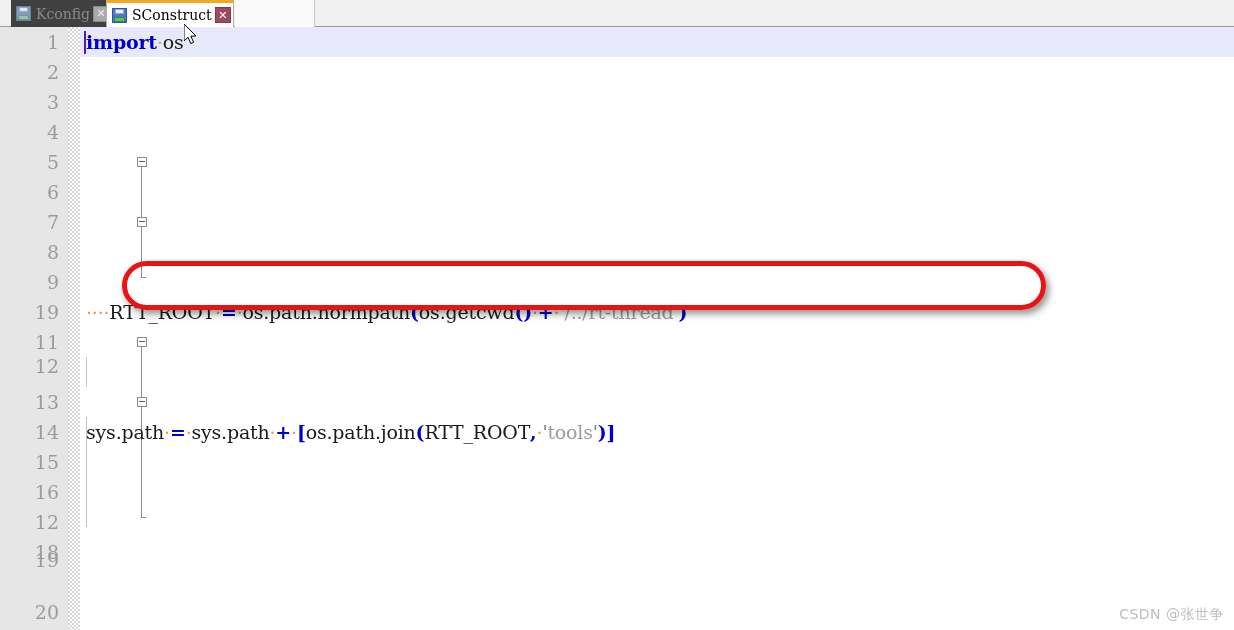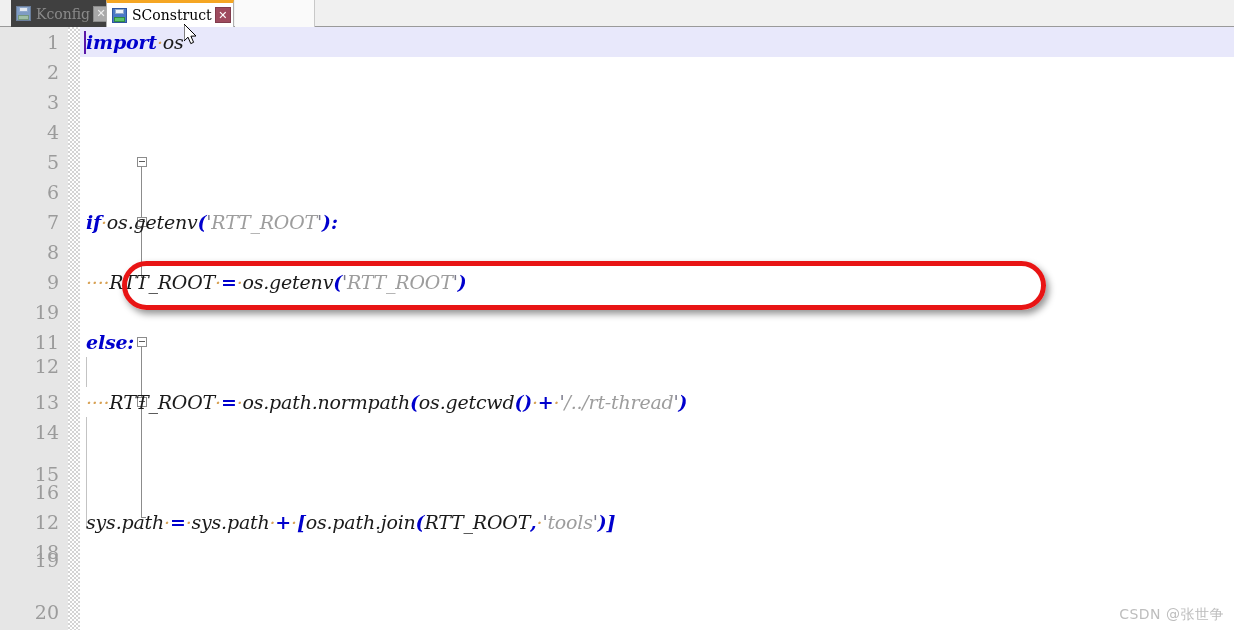--- a/index.html
+++ b/index.html
@@ -188,21 +188,20 @@
   .codetext {
     position: absolute;
     left: 6px;
     top: 0;
     height: 30px;
     line-height: 30px;
     font-family: "DejaVu Serif", serif;
     font-size: 19px;
     color: #1a1a1a;
     letter-spacing: -0.2px;
-    font-style: italic;
   }
   .caret {
     position: absolute;
     left: 4px; top: 4px;
     width: 2px; height: 23px;
     background: #5a17a8;
   }
 
   
   .kw   { color: #0000cd; font-weight: bold; }
@@ -325,21 +324,21 @@
     <div class="lineno" style="top:120px">5</div>
     <div class="lineno" style="top:150px">6</div>
     <div class="lineno" style="top:180px">7</div>
     <div class="lineno" style="top:210px">8</div>
     <div class="lineno" style="top:240px">9</div>
     <div class="lineno" style="top:270px">19</div>
     <div class="lineno" style="top:300px">11</div>
     <div class="lineno" style="top:324px">12</div>
     <div class="lineno" style="top:360px">13</div>
     <div class="lineno" style="top:390px">14</div>
-    <div class="lineno" style="top:432px">15</div>
+    <div class="lineno" style="top:420px">15</div>
     <div class="lineno" style="top:450px">16</div>
     <div class="lineno" style="top:480px">12</div>
     <div class="lineno" style="top:510px">18</div>
     <div class="lineno" style="top:518px">19</div>
     <div class="lineno" style="top:570px">20</div>
   </div>
 
   <div id="foldmargin">
     <div class="foldbox" style="top:130px"></div>
     <div class="foldline" style="top:140px; height:50px"></div>
@@ -369,34 +368,22 @@
       
     </div>
 
 
 
     <div class="line" style="top:90px">
       <span class="codetext"></span>
       
     </div>
 
-    <div class="line" style="top:120px">
-      <span class="codetext"><span class="kw">if</span><span class="dot">·</span><span class="id">os.getenv</span><span class="pun">(</span><span class="quo">'</span><span class="str">RTT_ROOT</span><span class="quo">'</span><span class="pun">)</span><span class="pun">:</span></span>
-      
-    </div>
-
-    <div class="line" style="top:150px">
-      <span class="codetext"><span class="dot">····</span><span class="id">RTT_ROOT</span><span class="dot">·</span><span class="op">=</span><span class="dot">·</span><span class="id">os.getenv</span><span class="pun">(</span><span class="quo">'</span><span class="str">RTT_ROOT</span><span class="quo">'</span><span class="pun">)</span></span>
-      
-    </div>
-
-    <div class="line" style="top:180px">
-      <span class="codetext"><span class="kw">else</span><span class="pun">:</span></span>
-      
-    </div>
+
+
 
     <div class="line" style="top:210px">
       <span class="codetext"><span class="dot">····</span><span class="id">RTT_ROOT</span><span class="dot">·</span><span class="op">=</span><span class="dot">·</span><span class="id">os.path.normpath</span><span class="pun">(</span><span class="id">os.getcwd</span><span class="pun">()</span><span class="dot">·</span><span class="op">+</span><span class="dot">·</span><span class="quo">'</span><span class="str">/../rt-thread</span><span class="quo">'</span><span class="pun">)</span></span>
       
     </div>
 
     <div class="line" style="top:240px">
       <span class="codetext"></span>
       
     </div>

